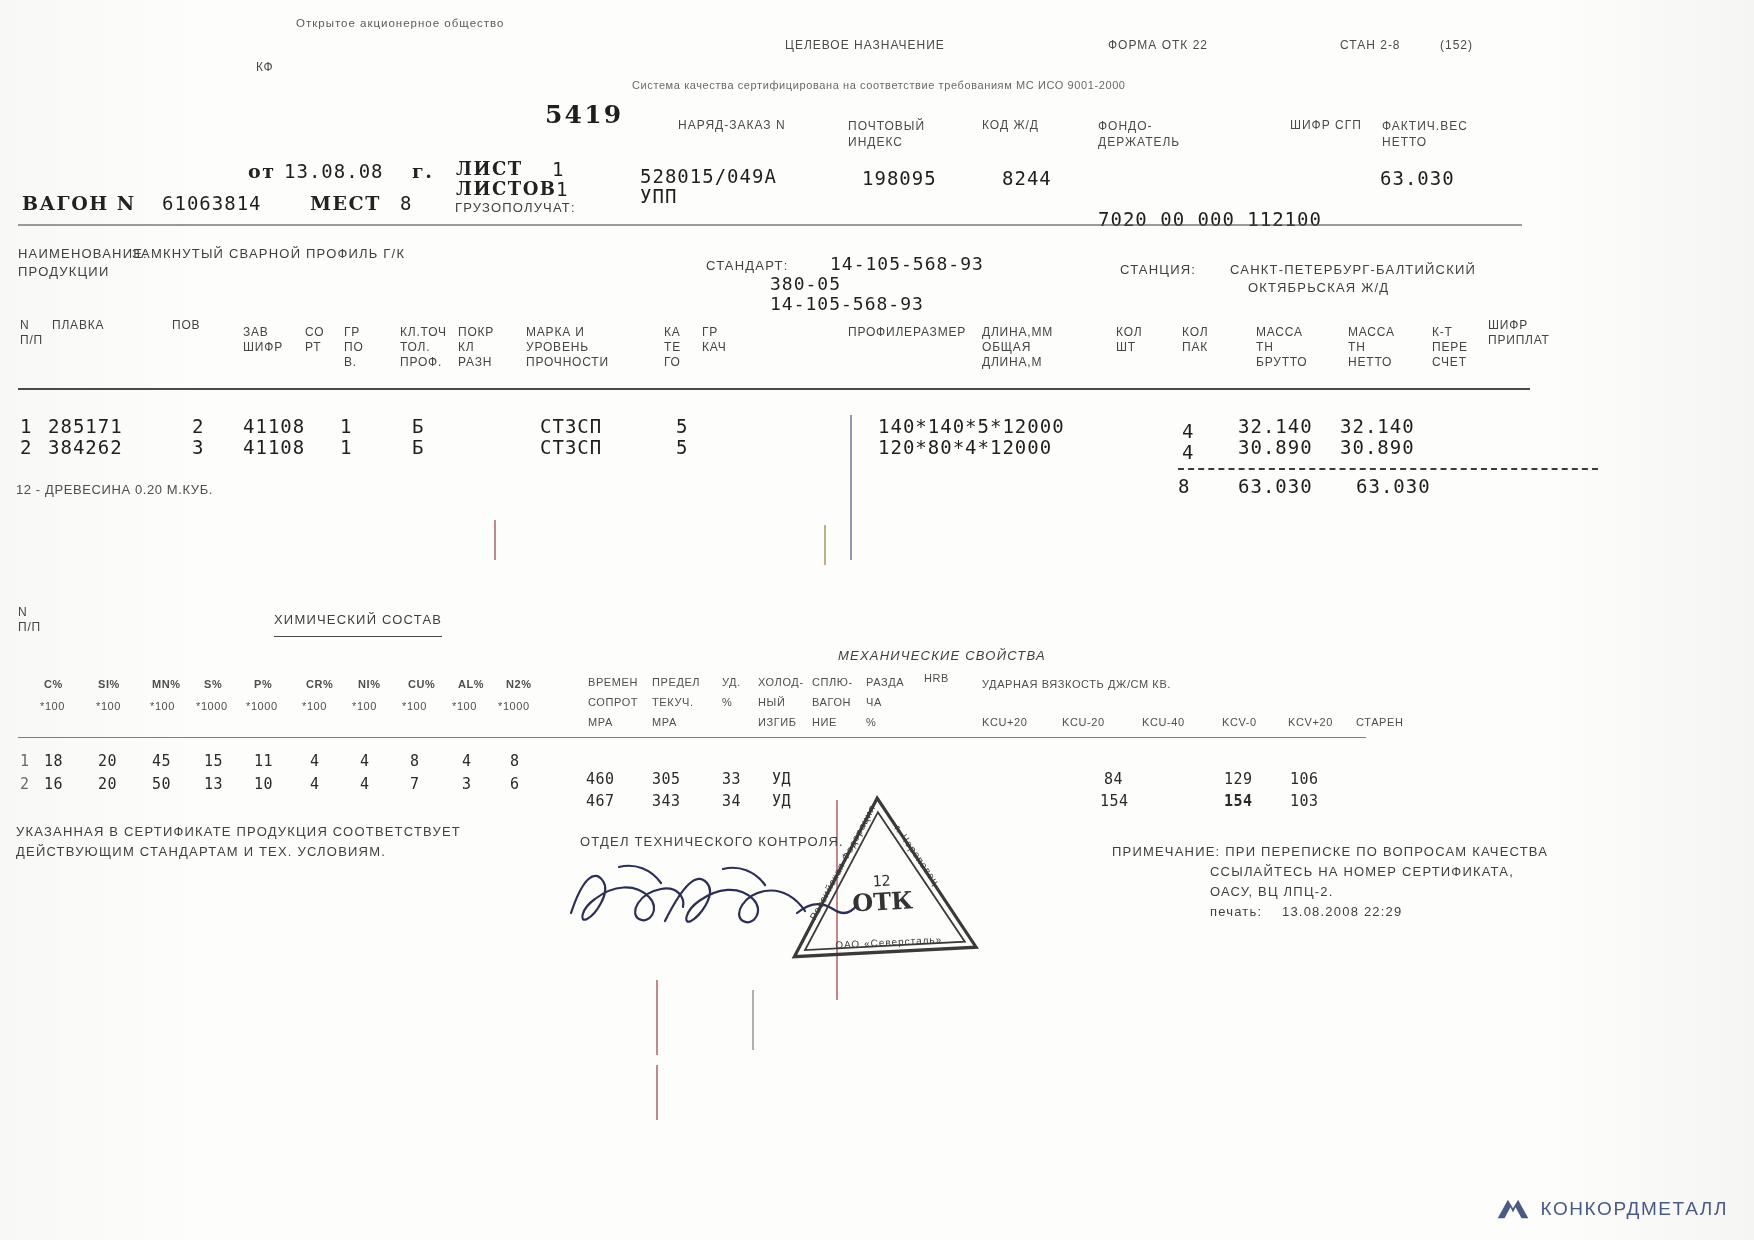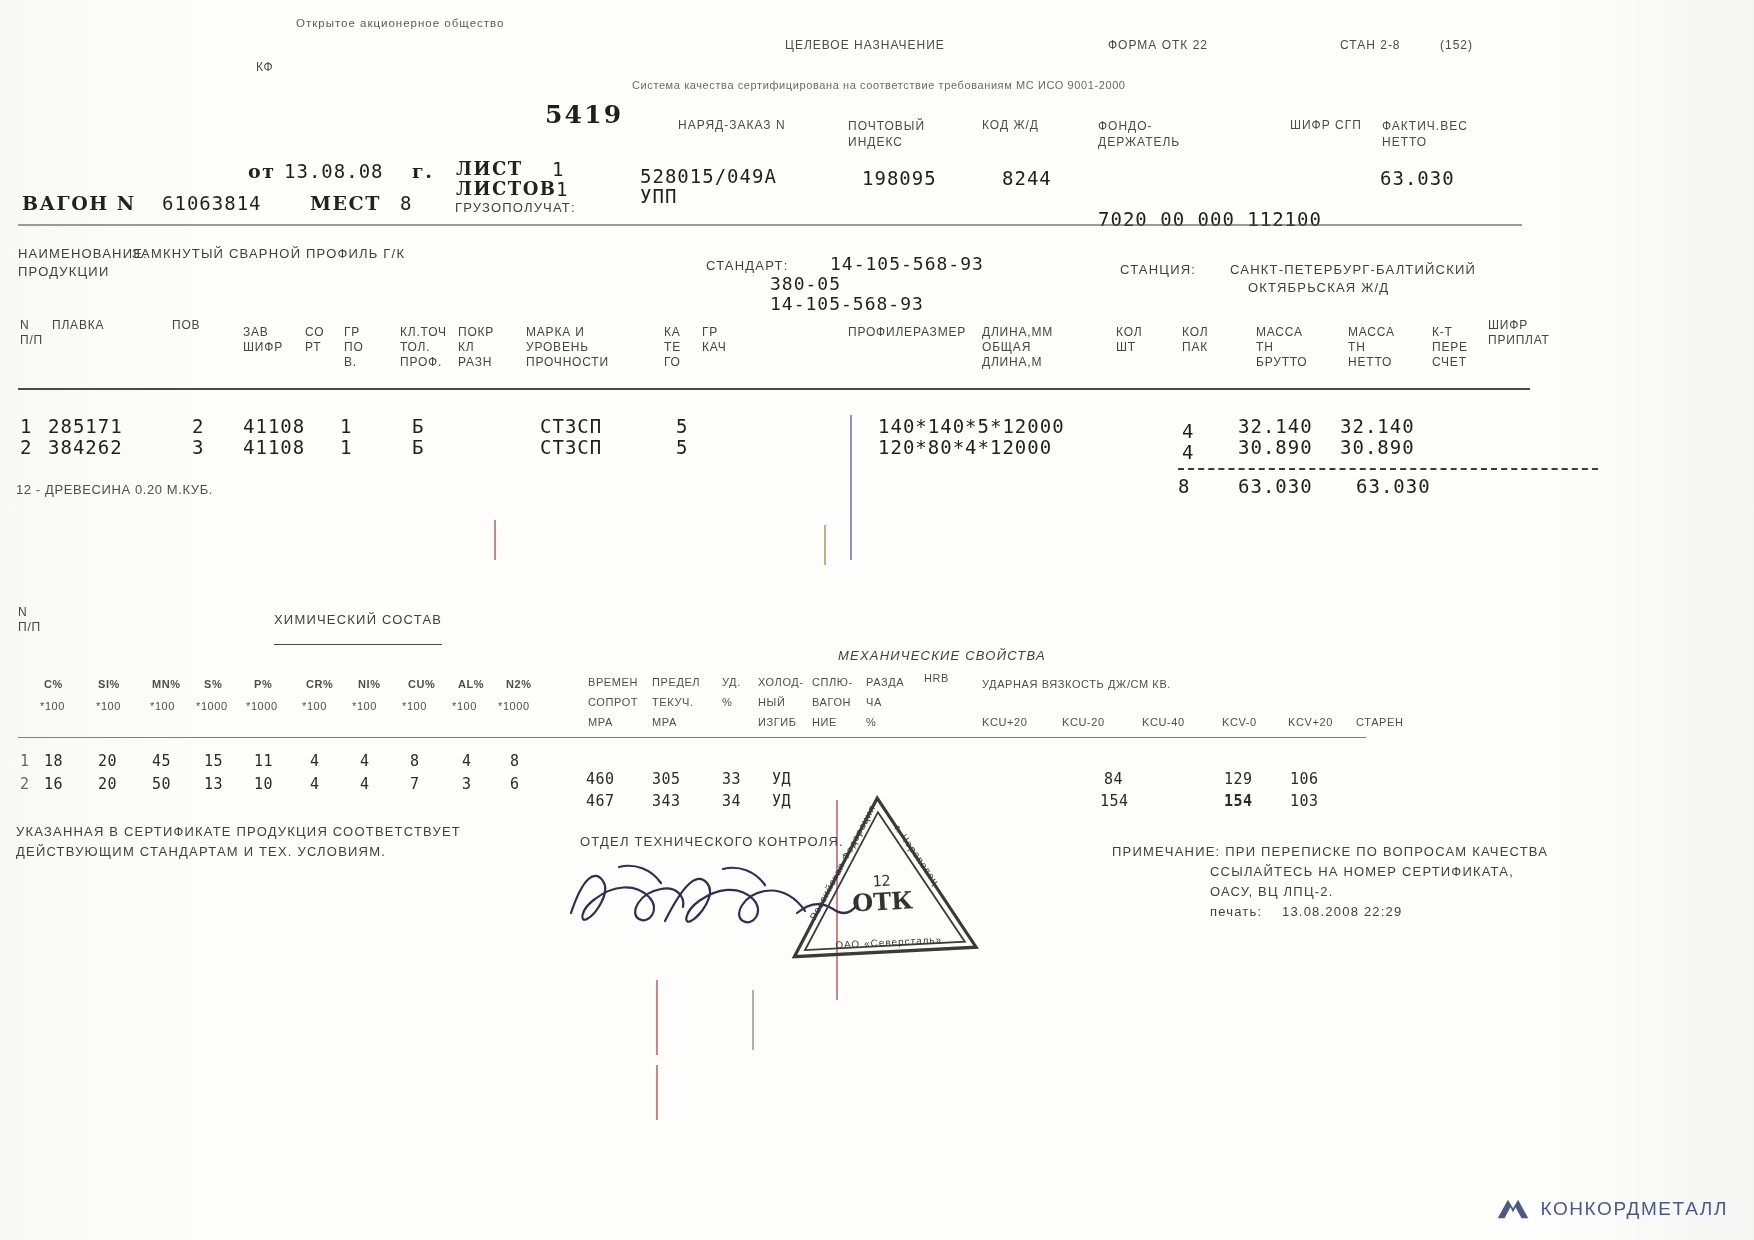--- a/index.html
+++ b/index.html
@@ -142,21 +142,21 @@
     width: 1.5px;
     background: #6f6f6f;
     opacity: .55;
   }
   .vline.red { background: #a03a3a; opacity: .6; }
   .vline.blue { background: #3b3f7a; opacity: .55; }
   .vline.orange { background: #9a7b2a; opacity: .6; }
 
   .underline-t {
     border-bottom: 1.4px solid #4a4a4a;
-    padding-bottom: 17px;
+    padding-bottom: 9px;
   }
 
   
   .stamp {
     position: absolute;
     left: 775px; top: 790px;
     width: 215px; height: 200px;
     transform: rotate(-3deg);
   }
   .stamp svg { overflow: visible; }

